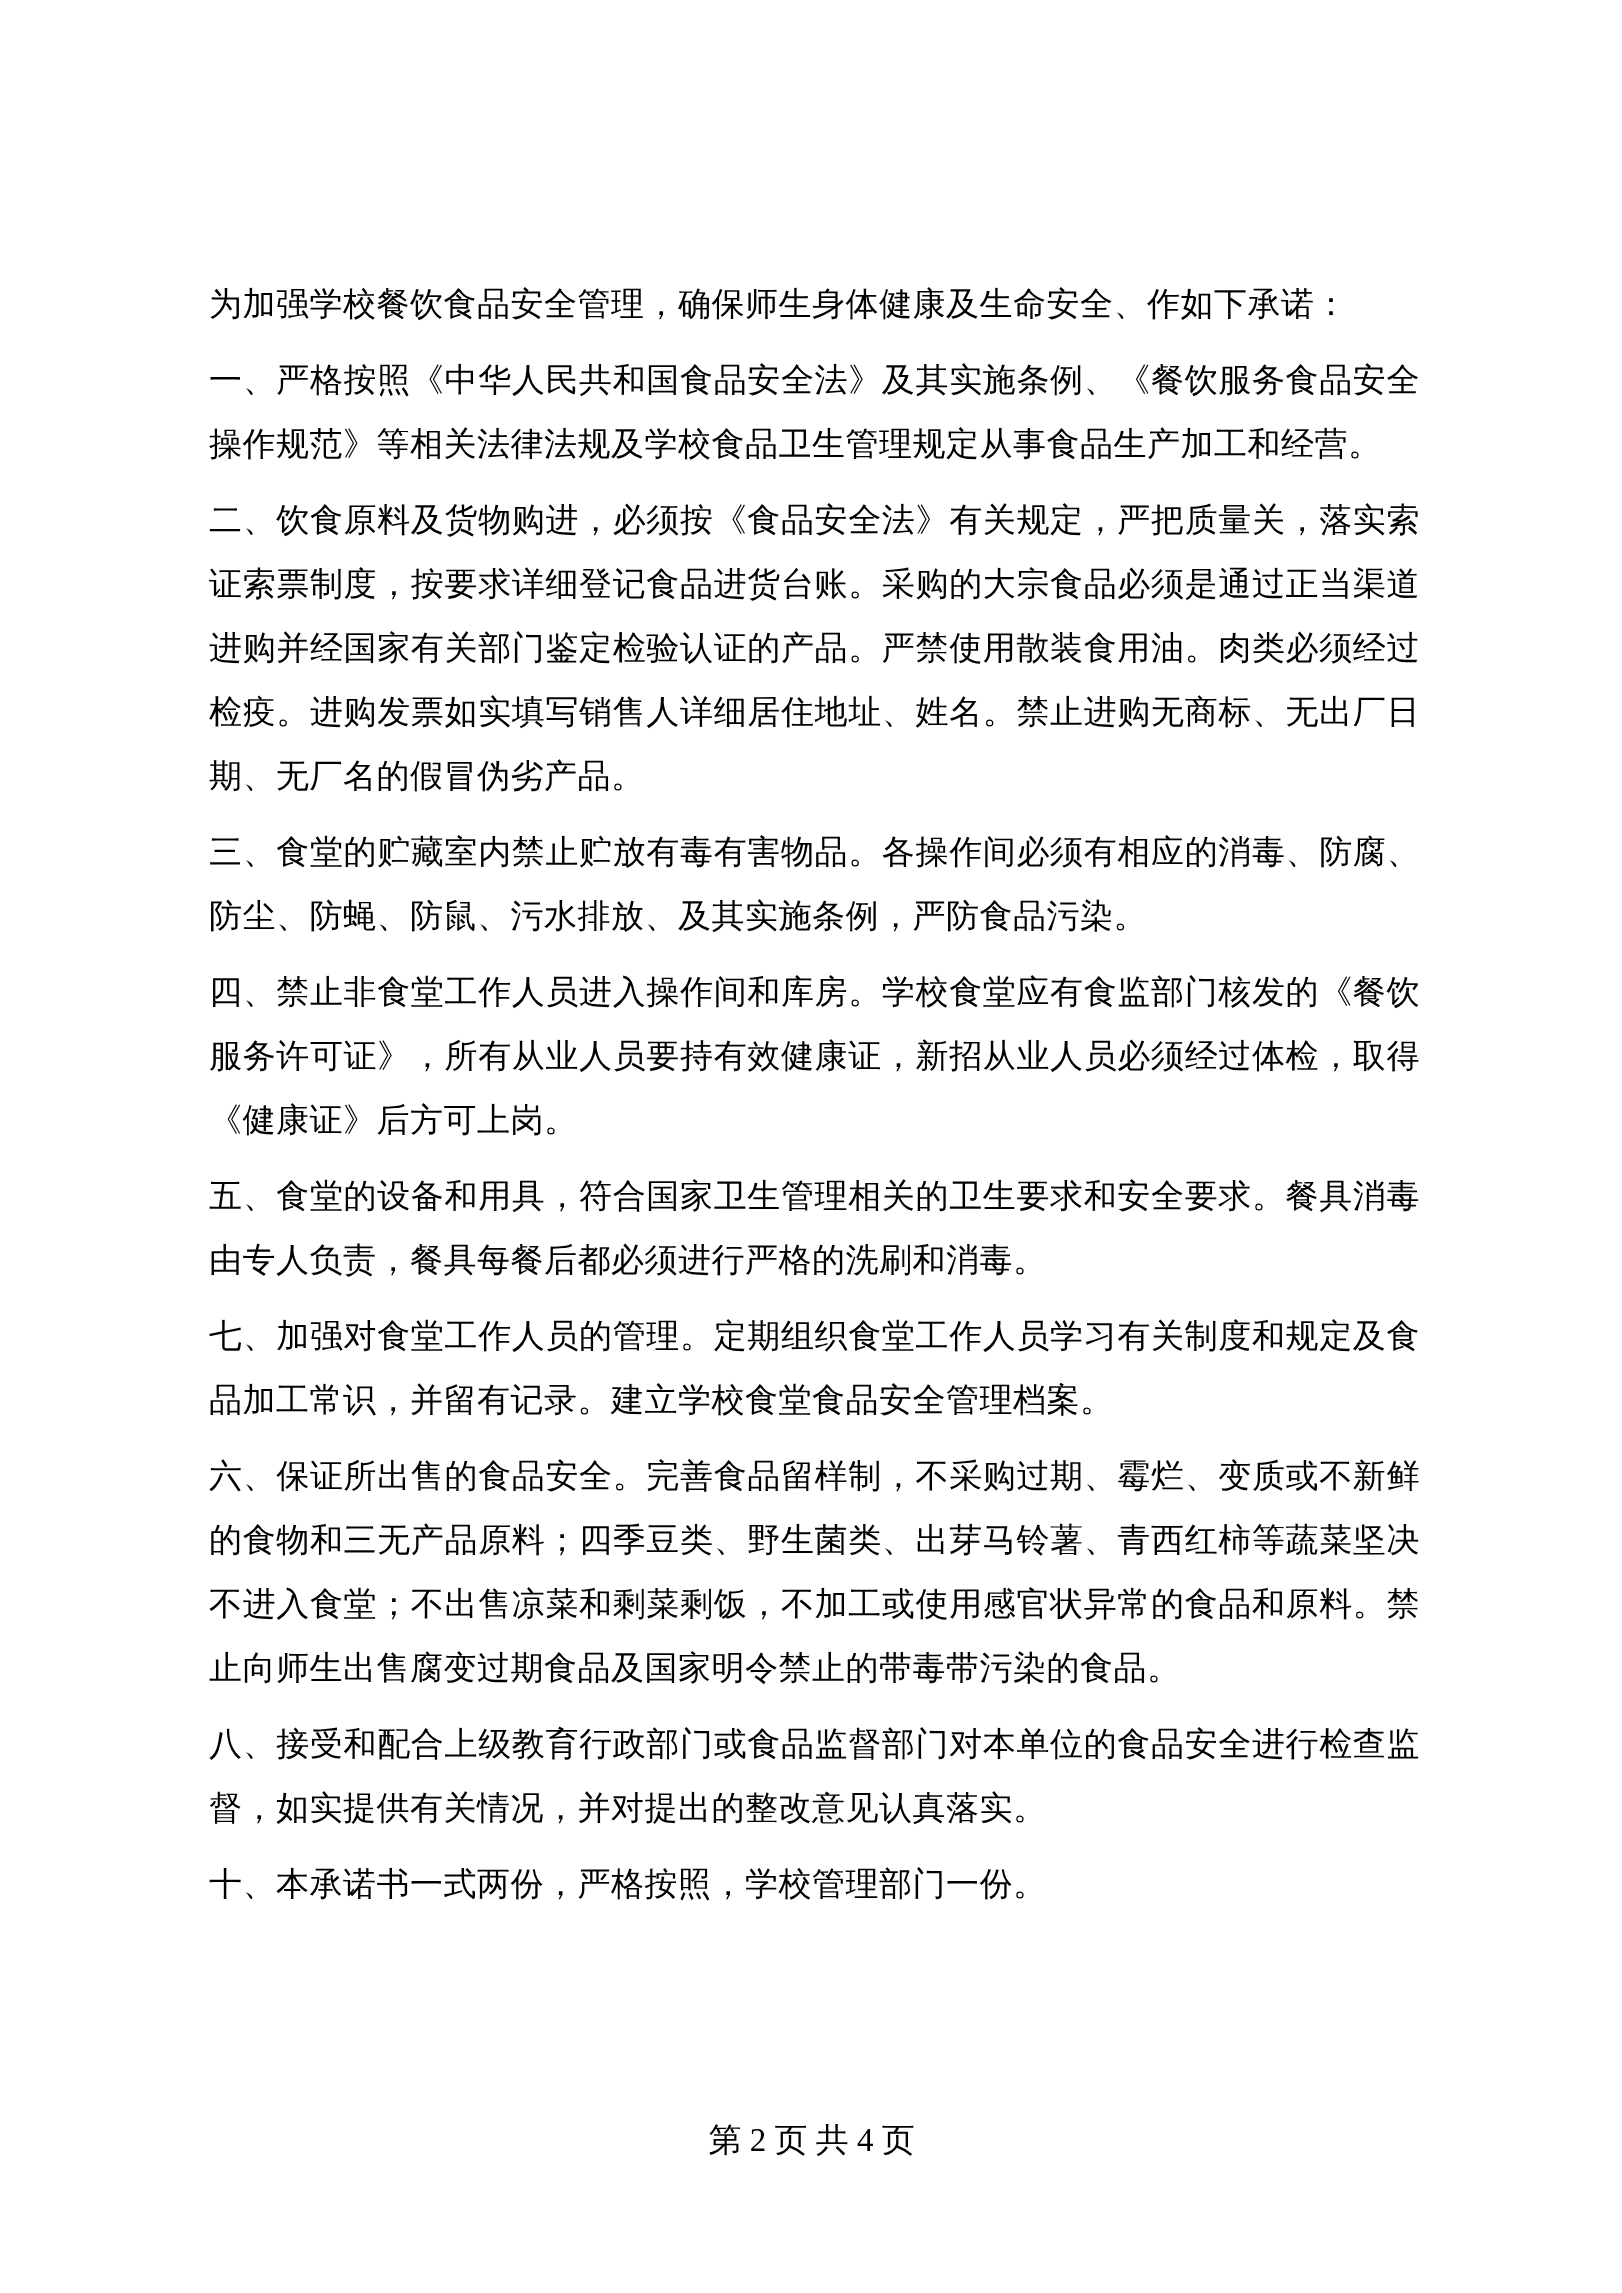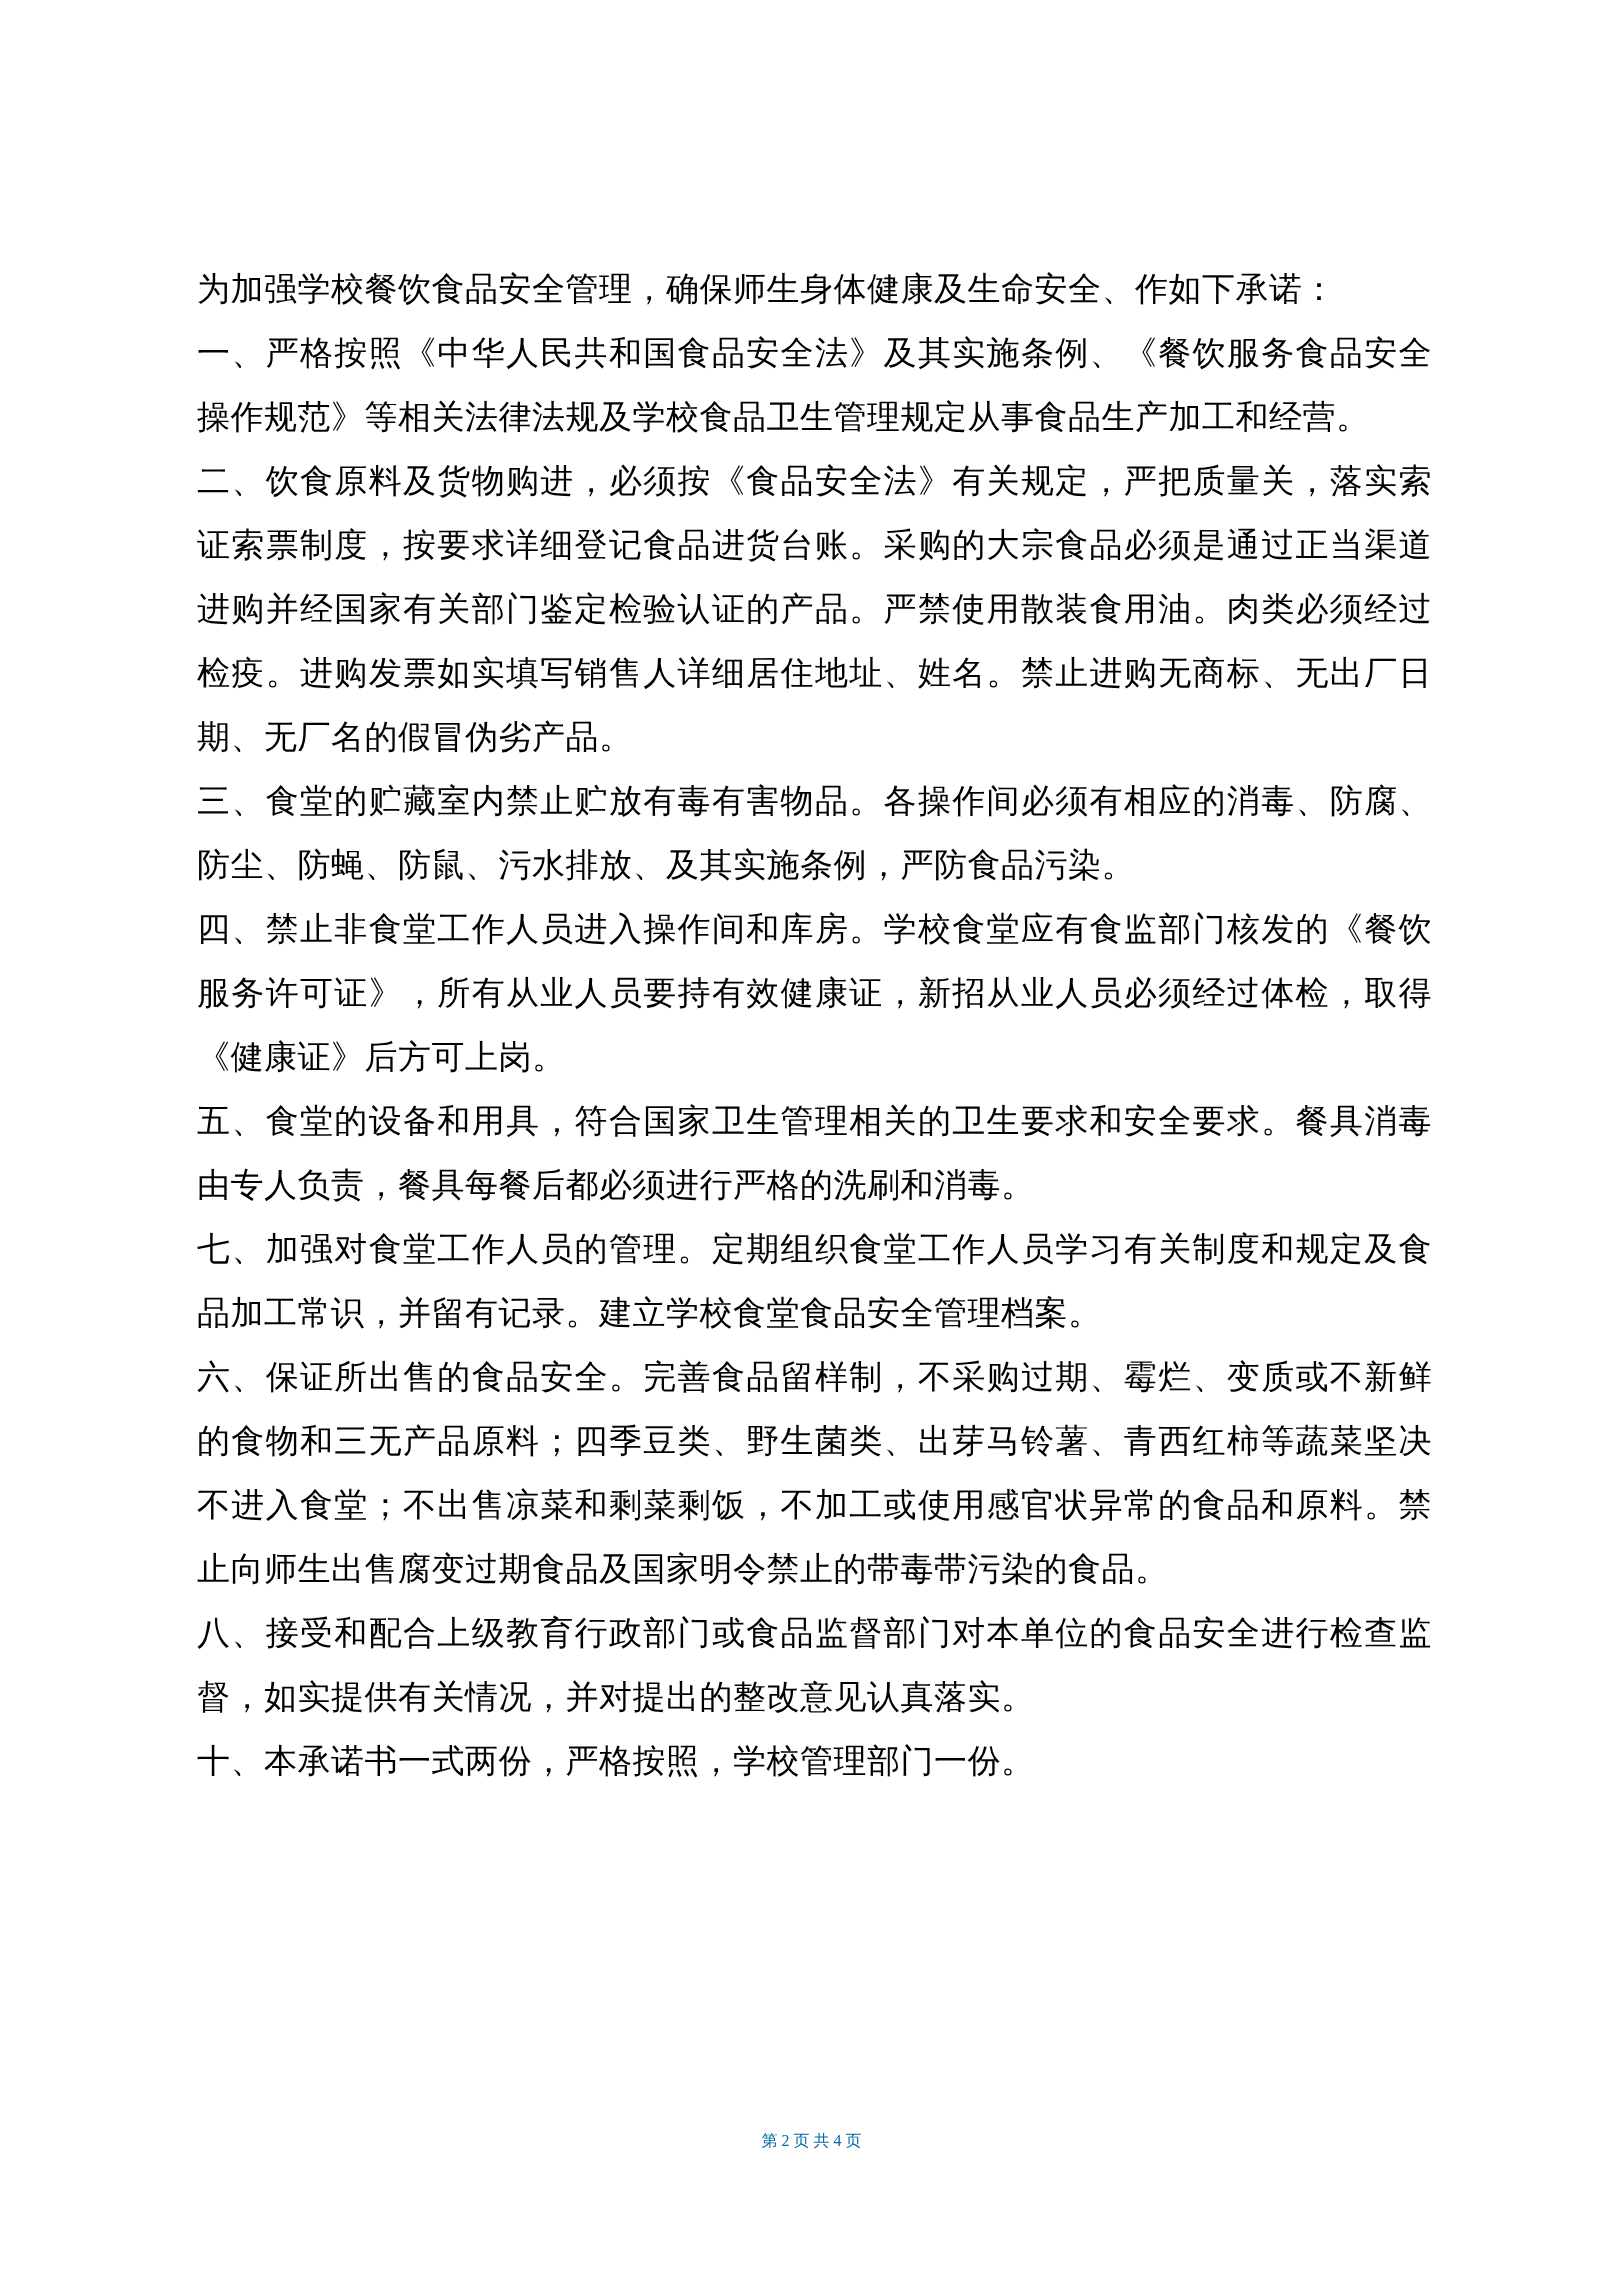--- a/index.html
+++ b/index.html
@@ -21,37 +21,36 @@
     left: 197px;
     top: 260px;
     width: 1235px;
     font-size: 33px;
     line-height: 64px;
     text-align: justify;
     text-justify: inter-ideograph;
     letter-spacing: 0.5px;
   }
   .body-text p {
-    margin: 0;
+    margin: 12px;
     padding: 0;
     text-align-last: left;
-    font-family: Liberation Mono, monospace;
   }
   .body-text p.signature {
     margin-top: 86px;
   }
   .footer {
     position: absolute;
     top: 2126px;
     left: 0;
     width: 100%;
     text-align: center;
-    font-size: 16px;
+    font-size: 33px;
     line-height: 29px;
-    color: #0369a1;
+    color: #000000;
   }
 </style>
 </head>
 <body>
 
 <div class="page">
   <div class="body-text">
     <p>为加强学校餐饮食品安全管理，确保师生身体健康及生命安全、作如下承诺：</p>
     <p>一、严格按照《中华人民共和国食品安全法》及其实施条例、《餐饮服务食品安全操作规范》等相关法律法规及学校食品卫生管理规定从事食品生产加工和经营。</p>
     <p>二、饮食原料及货物购进，必须按《食品安全法》有关规定，严把质量关，落实索证索票制度，按要求详细登记食品进货台账。采购的大宗食品必须是通过正当渠道进购并经国家有关部门鉴定检验认证的产品。严禁使用散装食用油。肉类必须经过检疫。进购发票如实填写销售人详细居住地址、姓名。禁止进购无商标、无出厂日期、无厂名的假冒伪劣产品。</p>

